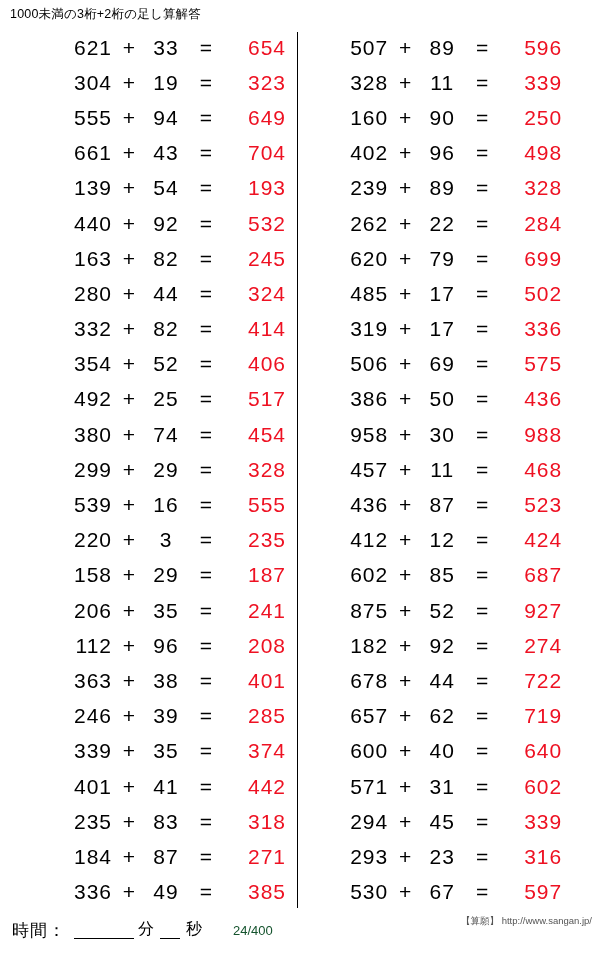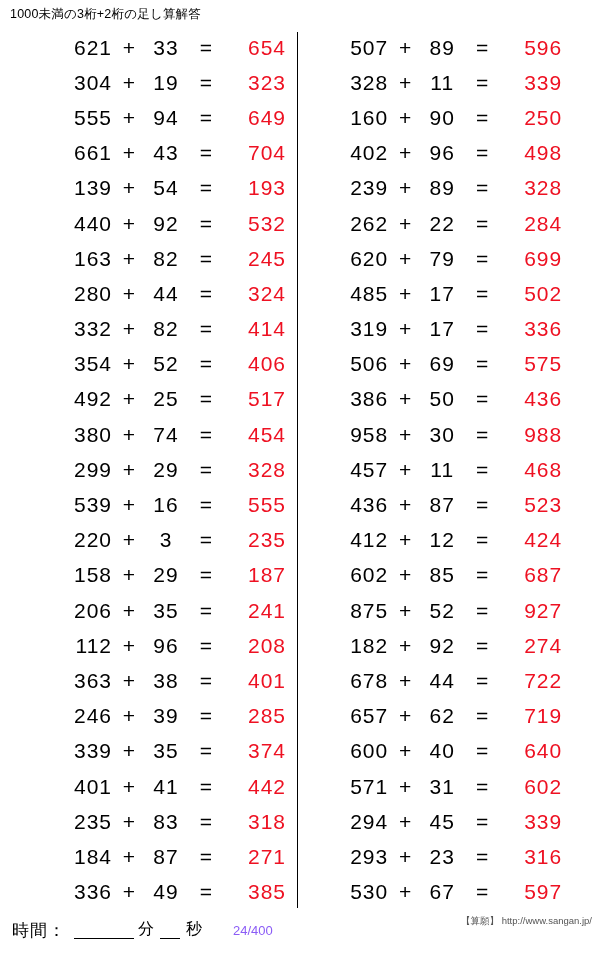--- a/index.html
+++ b/index.html
@@ -130,21 +130,21 @@
     position: absolute;
     left: 186px;
     top: 10px;
     font-size: 16px;
   }
   .page-count {
     position: absolute;
     left: 233px;
     top: 14px;
     font-size: 13px;
-    color: #8b5cf6;
+    color: #14532d;
   }
   .copyright {
     position: absolute;
     right: 8px;
     top: 6px;
     font-size: 10.5px;
     text-align: right;
     color: #000;
     line-height: 1.35;
   }

